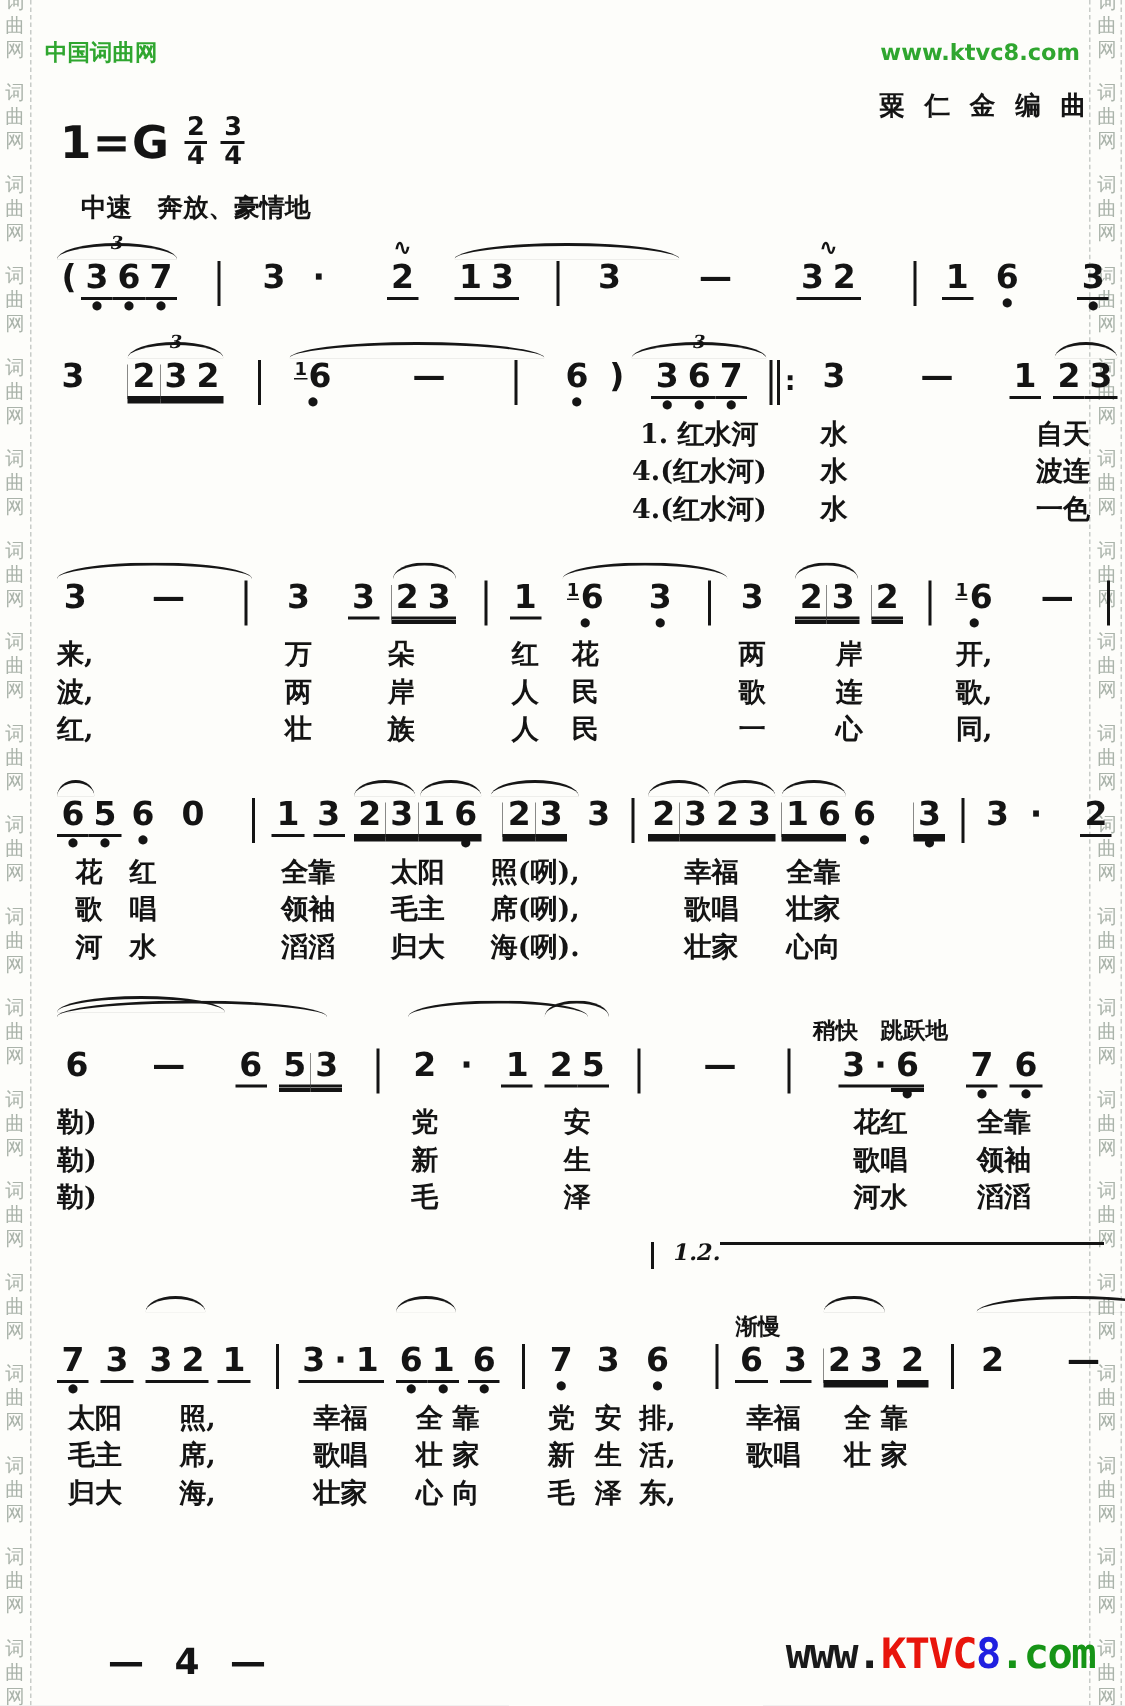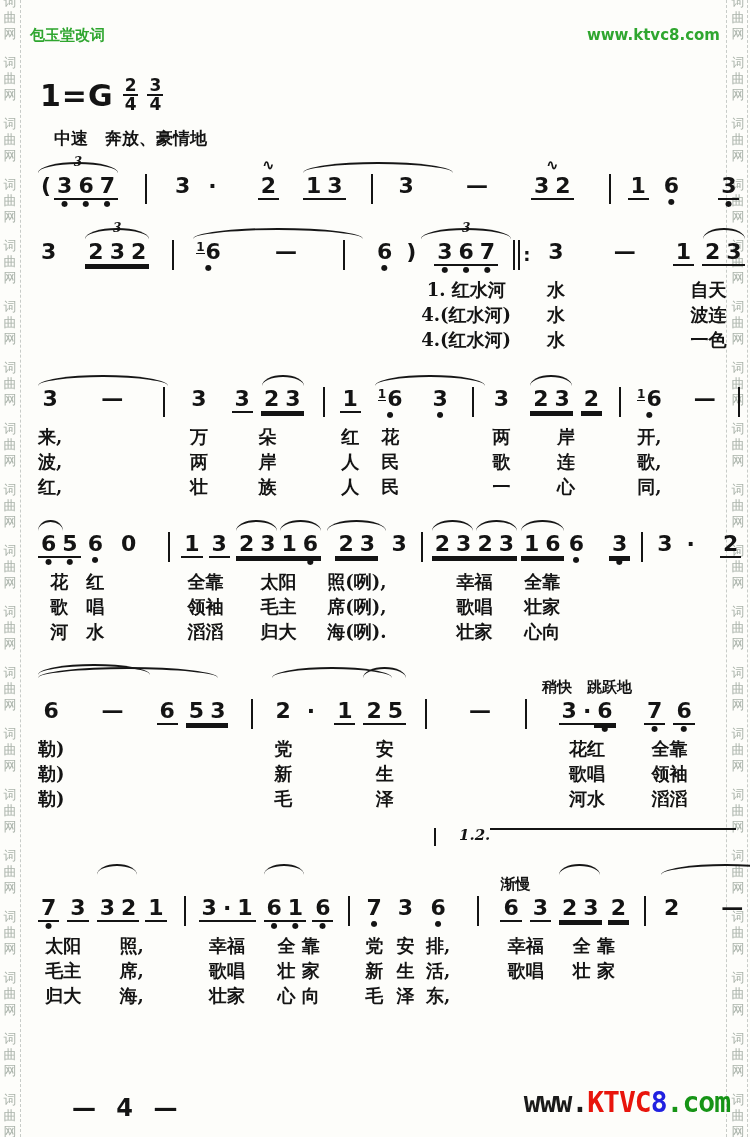--- a/index.html
+++ b/index.html
@@ -50,21 +50,21 @@
   .u2{border-bottom:2px solid #141414;box-shadow:0 3px 0 #141414;}
   .sup{font:700 12px "DejaVu Sans",sans-serif;border-bottom:1px solid #141414;
        display:inline-block;line-height:11px;transform:translateY(-8px);margin-right:1px;}
   .dotb{height:10px;line-height:8px;font-size:8px;visibility:hidden;}
   .dotb.on{visibility:visible;}
   .bar{width:2px;height:30px;background:#141414;margin-top:0;}
   .rep{font-size:18px;transform:translateY(3px);}
   .ly{height:25px;line-height:24px;font-weight:700;font-size:18px;white-space:nowrap;
       font-family:"DejaVu Serif",serif;}
   .vol{position:absolute;height:16px;border-top:2px solid #141414;border-left:2px solid #141414;}
-  .voll{font:italic 700 15px "DejaVu Serif",serif;padding-left:23px;display:inline-block;
+  .voll{font:italic 700 15px "DejaVu Serif",serif;padding-left:13px;display:inline-block;
         transform:translateY(-5px);background:#fdfdfa;}
   
   .pagenum{position:absolute;left:72px;top:1094px;font:700 24px "DejaVu Sans",sans-serif;
            letter-spacing:6px;}
   .logo{position:absolute;right:20px;top:1086px;font:700 28px "DejaVu Sans Mono",monospace;
         letter-spacing:-1px;}
 </style>
 </head>
 <body>
 
@@ -222,40 +222,41 @@
       <span class="wmch">词</span>
       <span class="wmch">曲</span>
       <span class="wmch">网</span>
       <span class="wmgap"></span>
       <span class="wmch">词</span>
       <span class="wmch">曲</span>
       <span class="wmch">网</span>
     </div>
 
   <div class="topbar">
-    <span id="site-left" style="color: rgb(47, 166, 47);">包玉堂改词</span>
+    <span id="site-left" style="color: rgb(47, 166, 47);">中国词曲网</span>
     <span id="site-right" style="color: rgb(47, 166, 47);">www.ktvc8.com</span>
   </div>
 
 
   <div class="keyrow">
     <div class="keysig">
       <span class="keyprefix">1=G</span>
       <span id="timesigs" style="display:inline-flex">
           <span class="frac">
             <span class="num">2</span>
             <span>4</span>
           </span>
           <span class="frac">
             <span class="num">3</span>
             <span>4</span>
           </span>
         </span>
     </div>
     <div class="credits" id="credits">
+        <div class="credit">粟仁金编曲</div>
       </div>
   </div>
 
   <div class="tempo">中速　奔放、豪情地</div>
 
   <div id="score">
       <div class="sys" style="margin-top: 6px;">
         <div class="cols">
           <div class="col">
             <div class="mk">
@@ -1437,21 +1438,21 @@
             <div class="an"></div>
             <div class="notes">
               <span class="tok">
                 <span class="bar"></span>
               </span>
             </div>
             <div class="ly">&nbsp;</div>
             <div class="ly">&nbsp;</div>
             <div class="ly">&nbsp;</div>
           </div>
-          <div class="col" style="margin-left: 18px;">
+          <div class="col" style="margin-left: 8px;">
             <div class="mk"></div>
             <div class="an">渐慢</div>
             <div class="notes">
               <span class="tok">
                 <span class="g u1">6</span>
                 <span class="dotb">●</span>
               </span>
               <span class="tok" style="margin-left: 8px;">
                 <span class="g u1">3</span>
                 <span class="dotb">●</span>

